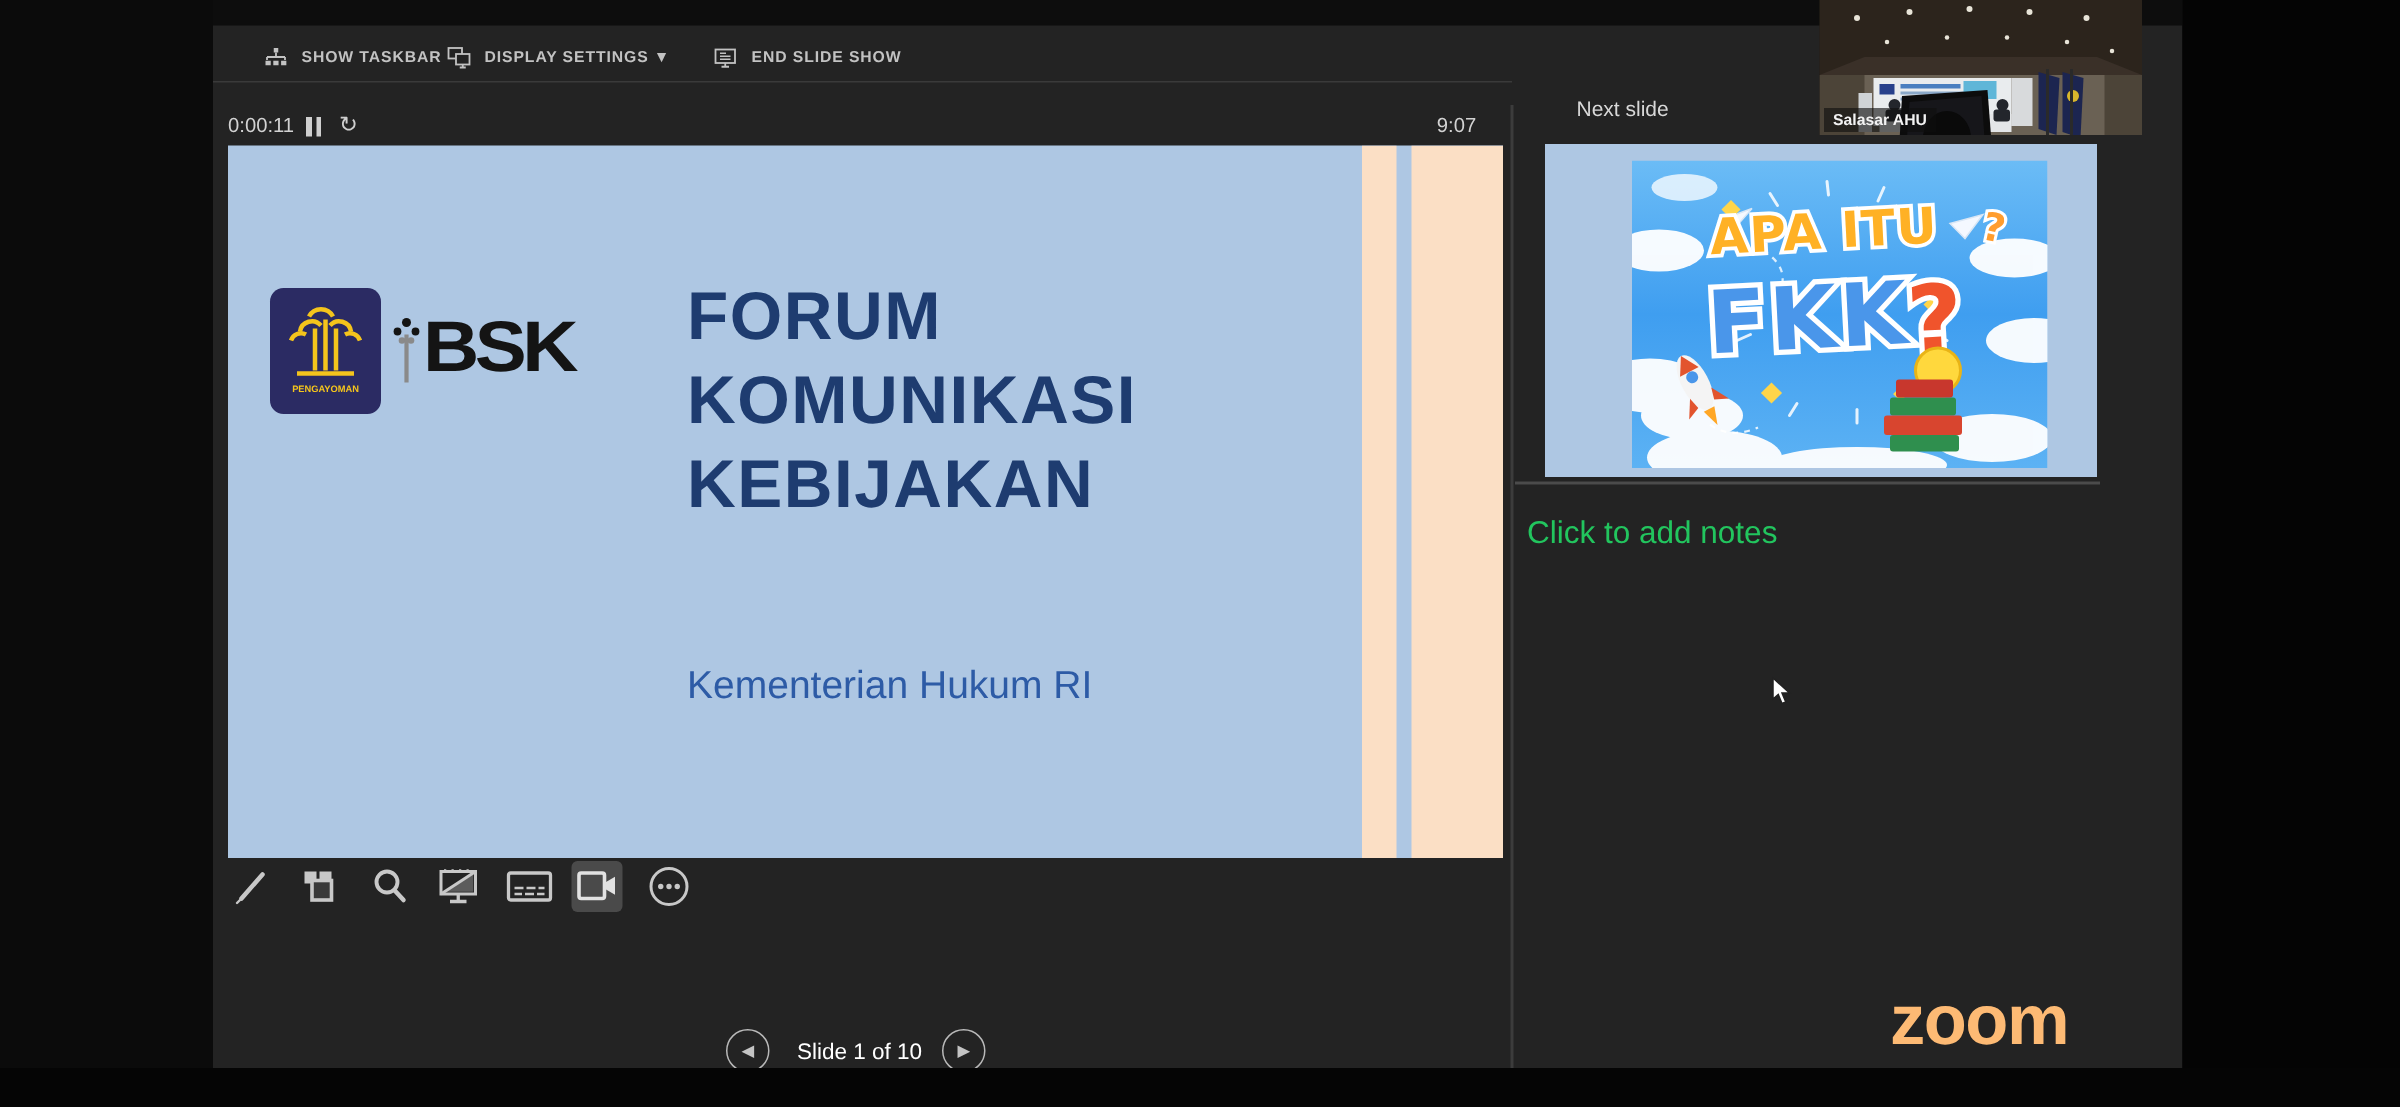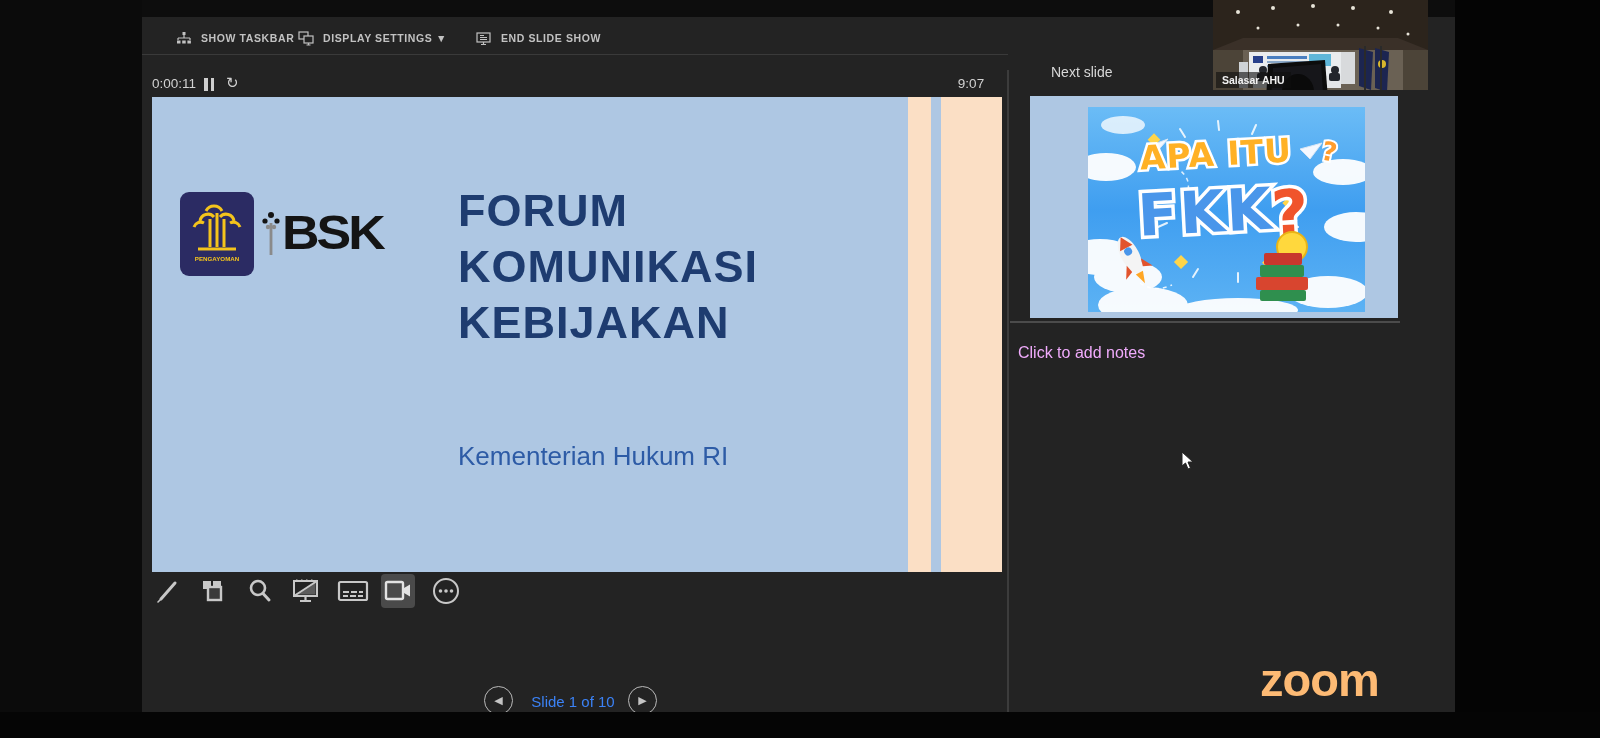--- a/index.html
+++ b/index.html
@@ -50,29 +50,29 @@
   
   .tool { position:absolute; top:574px; width:34px; height:34px; display:flex;
           align-items:center; justify-content:center; }
   .tool.active { background:#4a4a4a; border-radius:4px; }
 
   
   .nav-circle { position:absolute; top:686px; width:29px; height:29px; border:1.5px solid #b9b9b9;
                 border-radius:50%; color:#c4c4c4; font-size:11px; display:flex;
                 align-items:center; justify-content:center; background:transparent; }
   #slide-nav-label { left:525px; top:693px; width:96px; text-align:center;
-                     font-size:15px; color:#3b82f6; }
+                     font-size:15px; color:#ffffff; }
 
   
   #v-divider { left:1007px; top:70px; width:2px; height:642px; background:#3c3c3c; }
   #next-slide-label { left:1028px; top:64px; font-size:14px; color:#d8d8d8;margin-left:23px; }
   #preview { left:1030px; top:96px; width:368px; height:222px; background:#aec7e3; }
   #preview-img { position:absolute; left:58px; top:11px; width:277px; height:205px; }
   #preview-divider { left:1010px; top:321px; width:390px; height:2px; background:#4b4b4b; }
-  #notes-placeholder { left:1018px; top:344px; font-size:16px; color:#f0abfc; }
+  #notes-placeholder { left:1018px; top:344px; font-size:21px; color:#22c55e; }
 
   
   #video-thumb { left:1213px; top:0; width:215px; height:90px; background:#1a150f;
                  z-index:50; overflow:hidden; }
   #thumb-name { position:absolute; left:3px; bottom:2px; background:rgba(15,15,15,.62);
                 color:#f2f2f2; font-size:10.5px; font-weight:bold; padding:2px 6px;
                 display:flex; align-items:center; gap:4px; }
   #zoom-watermark { left:1260px; top:652px; font-size:47px; font-weight:800; color:#fdba74;
                     letter-spacing:-1px; z-index:41; }
   #cursor { left:1180px; top:451px; z-index:60; }

